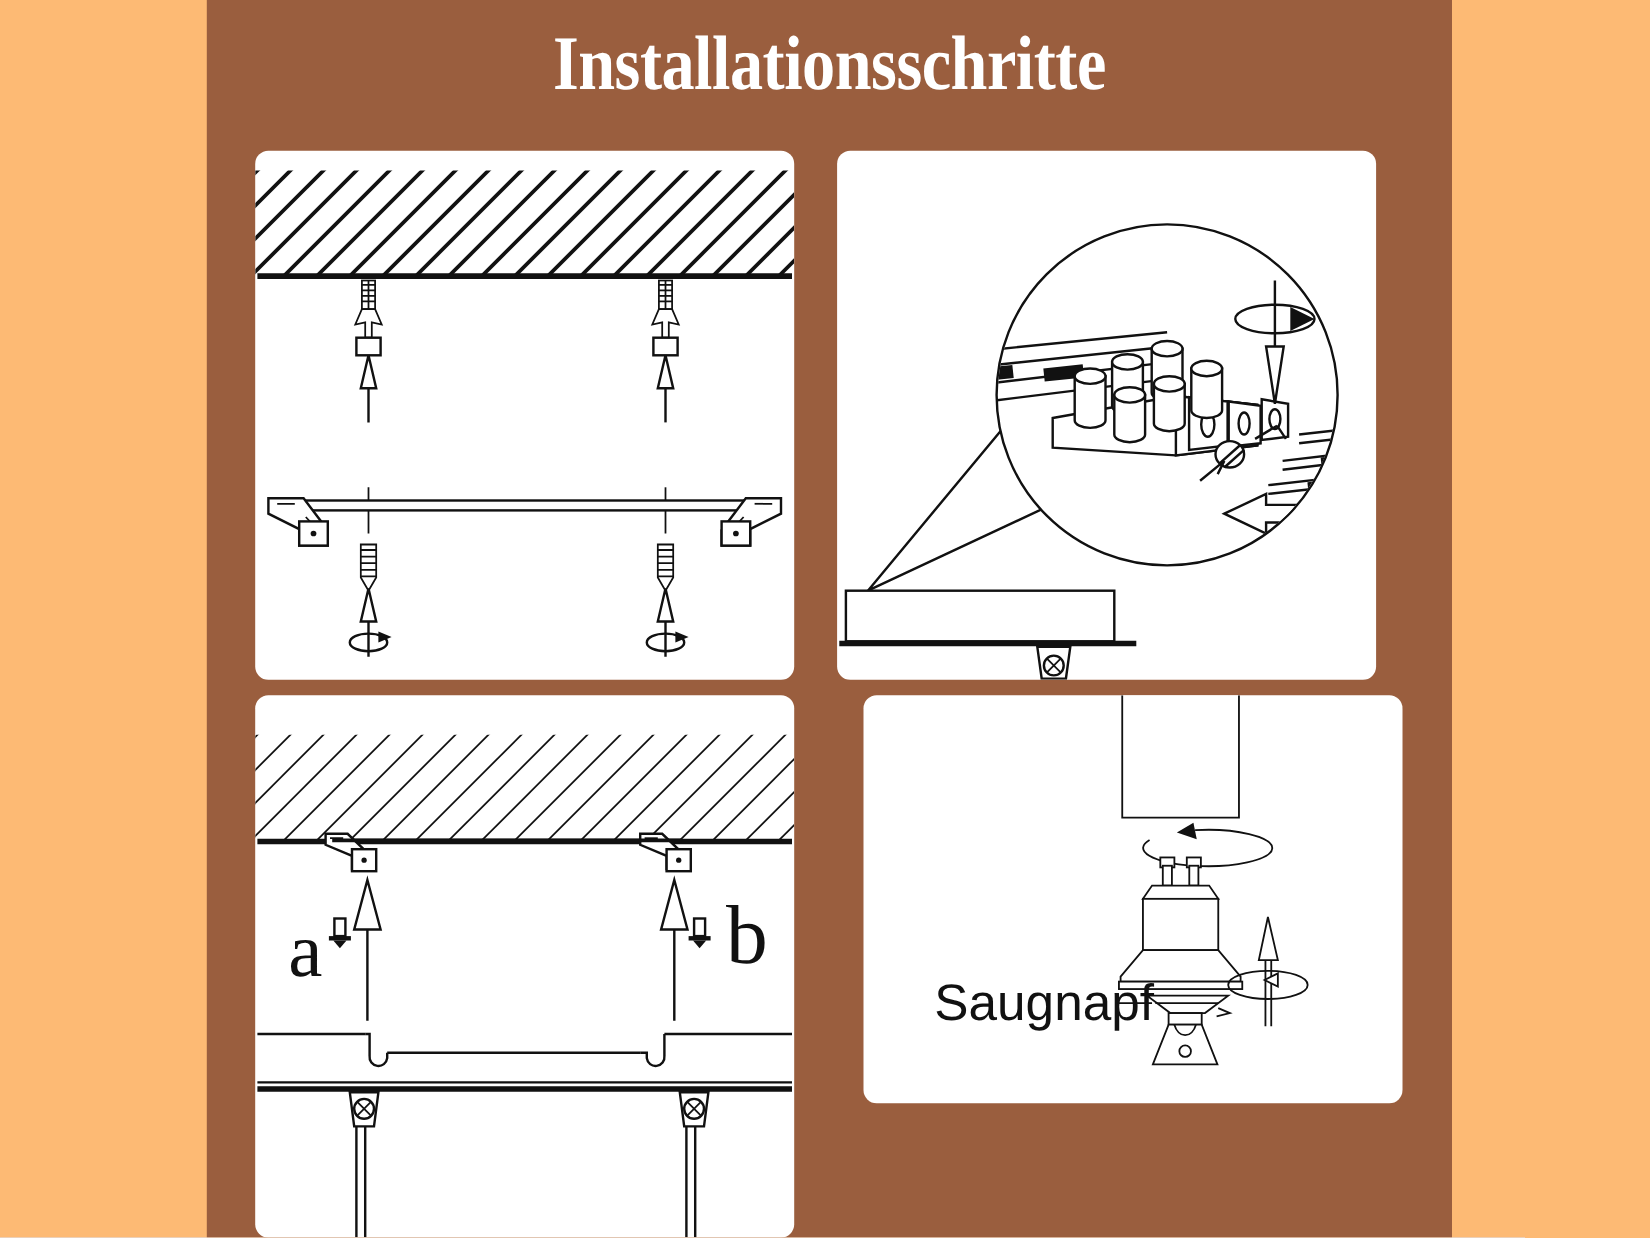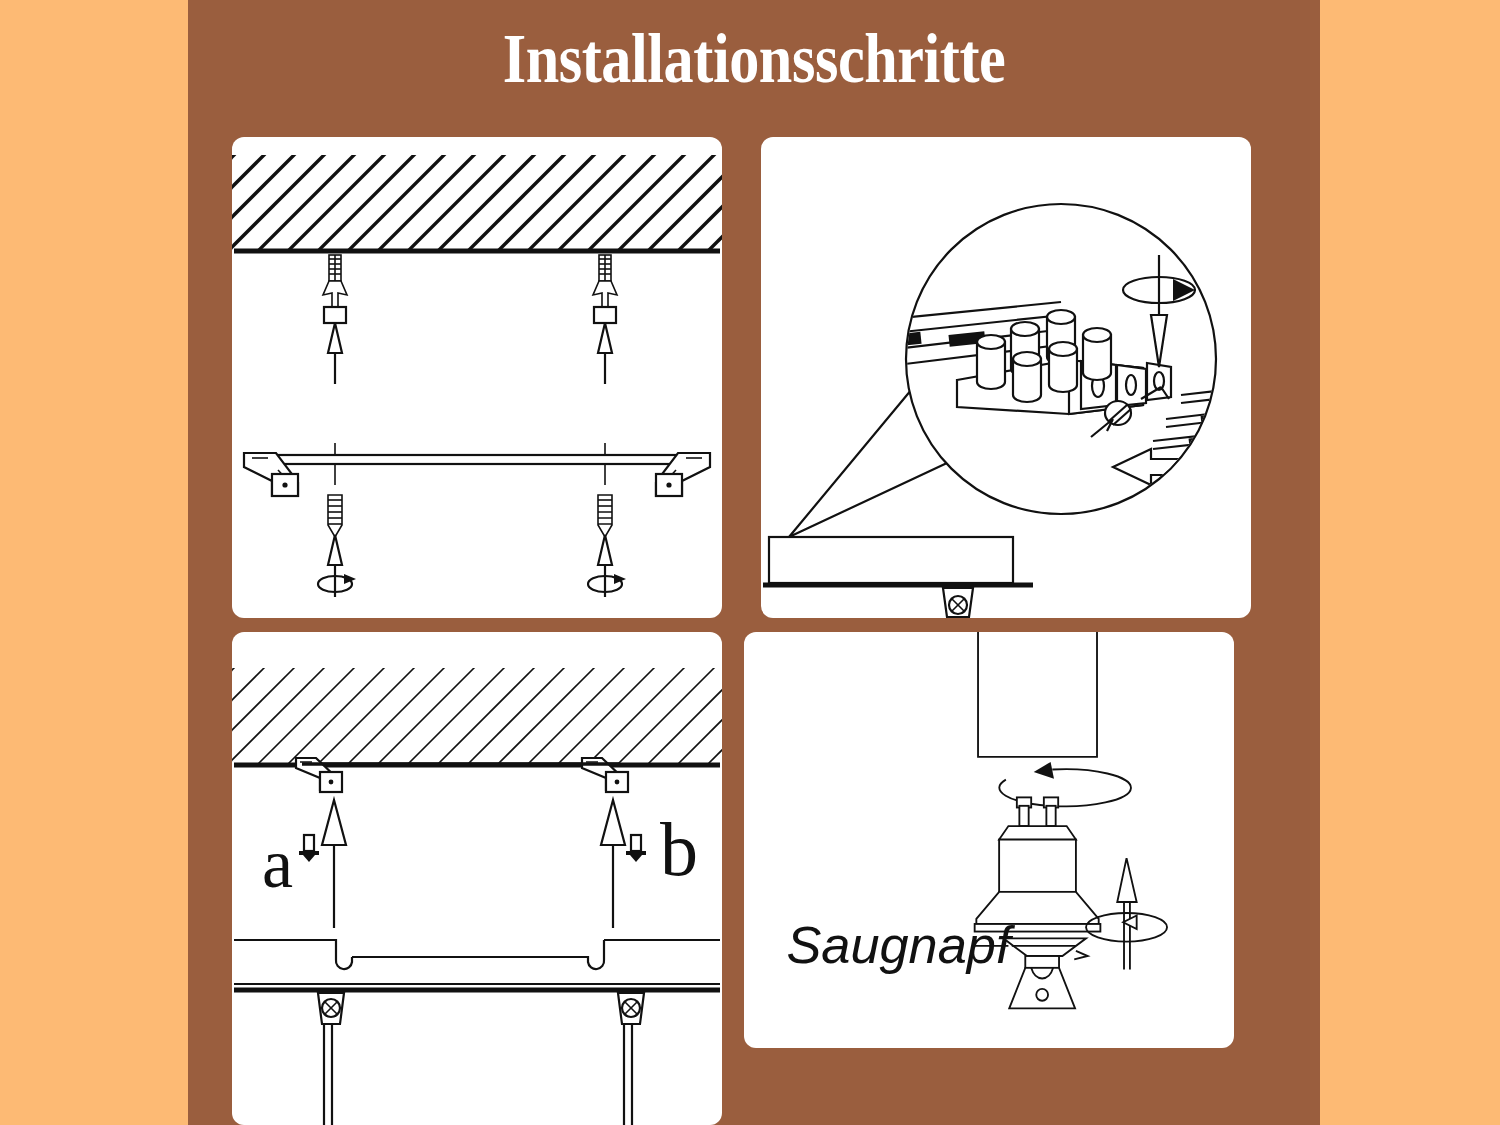--- a/index.html
+++ b/index.html
@@ -49,21 +49,21 @@
   
   .card {
     position: absolute;
     background: #ffffff;
     border-radius: 12px;
     overflow: hidden;
   }
   #card-1 { left: 44px;  top: 137px; width: 490px; height: 481px; }
   #card-2 { left: 573px; top: 137px; width: 490px; height: 481px; }
   #card-3 { left: 44px;  top: 632px; width: 490px; height: 493px; }
-  #card-4 { left: 556px; top: 632px; width: 490px; height: 416px; font-style: italic; }
+  #card-4 { left: 597px; top: 632px; width: 490px; height: 371px; }
   .card svg { display: block; width: 100%; height: 100%; }
 
   .ln   { fill: none; stroke: #111111; stroke-width: 2.2; }
   .ln-t { fill: none; stroke: #111111; stroke-width: 1.6; }
   .ln-h { fill: none; stroke: #111111; stroke-width: 5.2; }
   .ln-m { fill: none; stroke: #111111; stroke-width: 3.4; }
   .fillw { fill: #ffffff; stroke: #111111; stroke-width: 2.2; }
   .fillw-t { fill: #ffffff; stroke: #111111; stroke-width: 1.6; }
   .fillk { fill: #111111; stroke: none; }
   .txt-serif {

